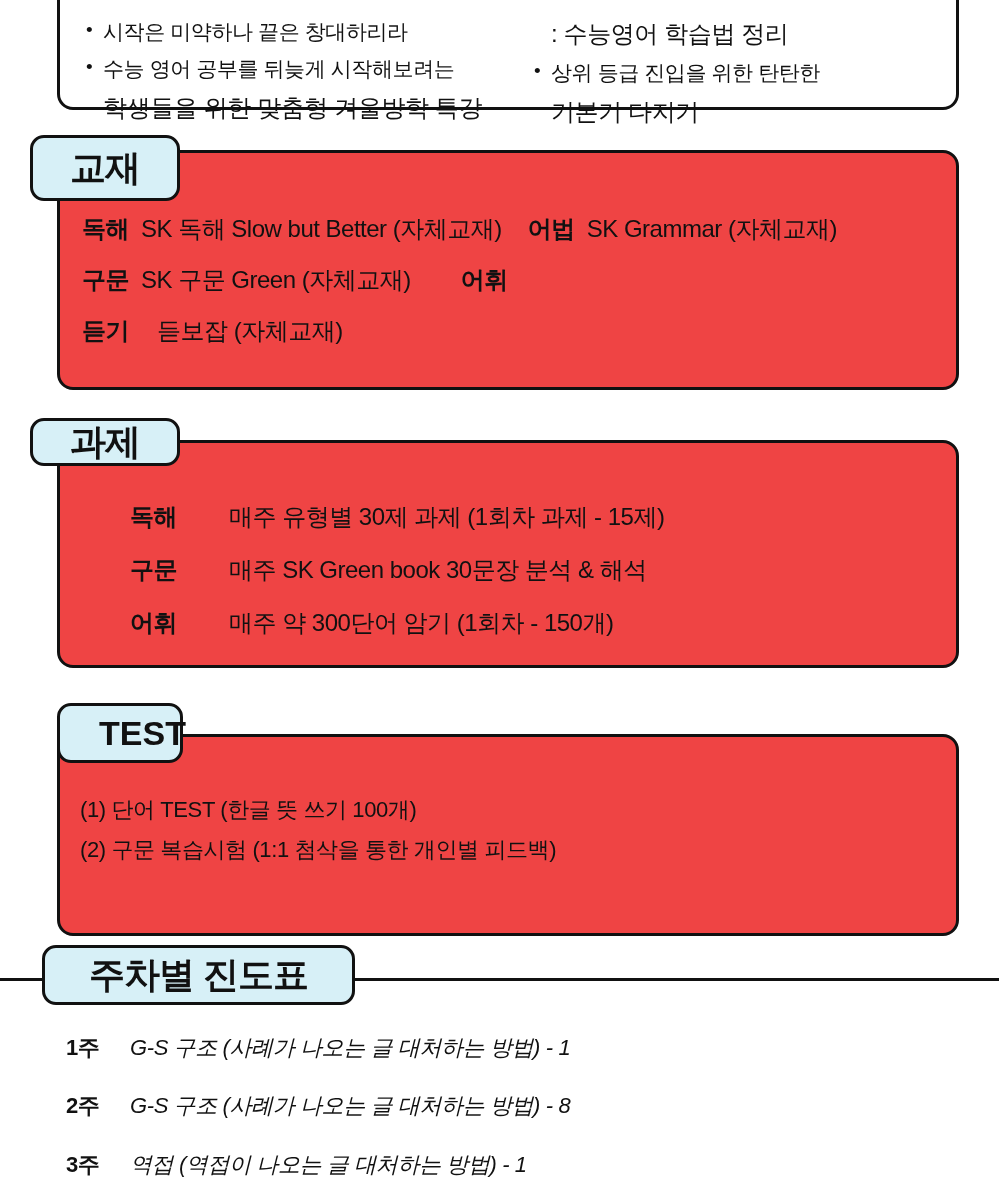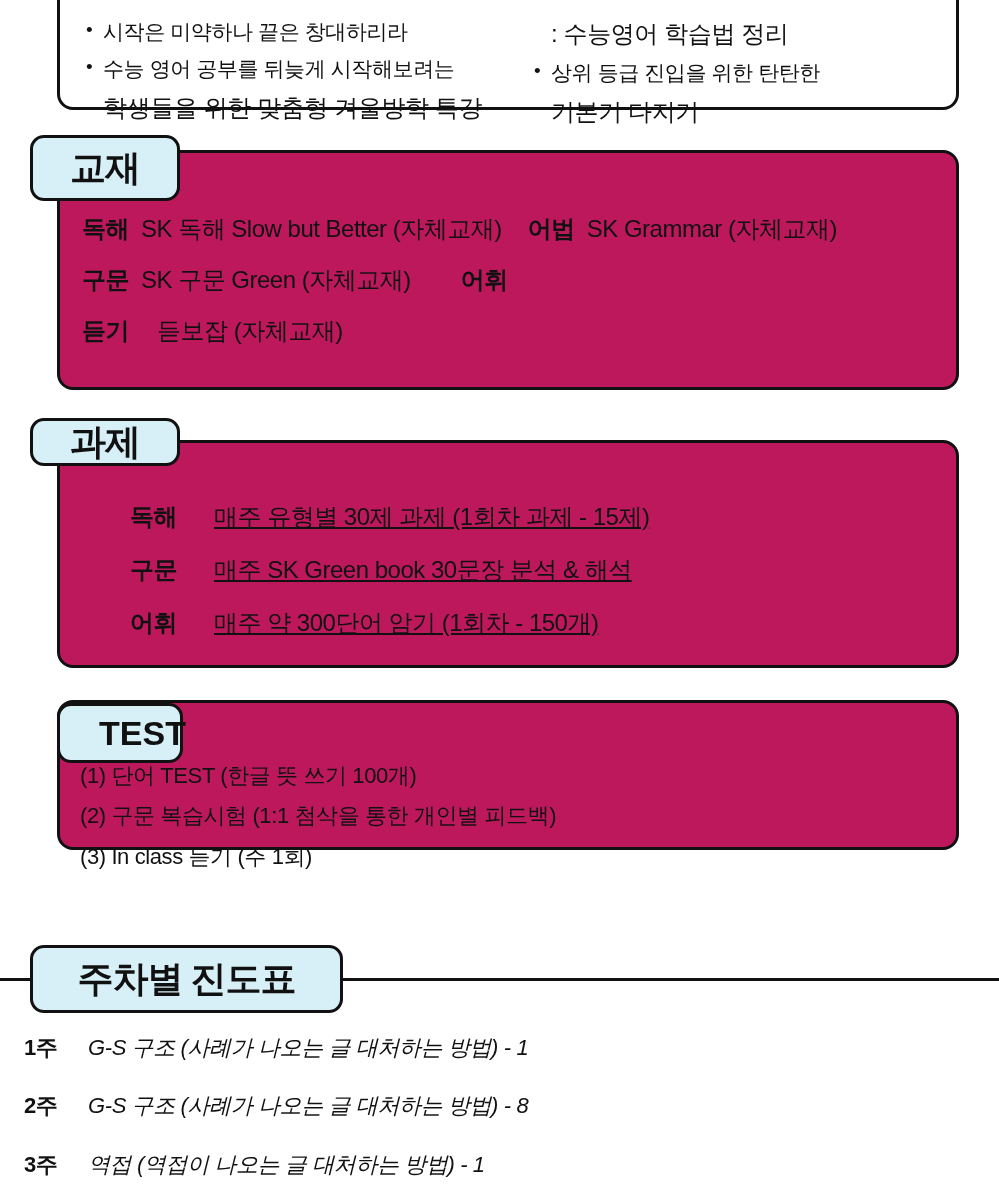--- a/index.html
+++ b/index.html
@@ -69,21 +69,21 @@
     letter-spacing: -0.4px;
     padding-left: 17px;
   }
   .card {
     position: absolute;
     left: 57px;
     width: 902px;
     border: 3px solid #111111;
     border-radius: 16px;
     box-sizing: border-box;
-    background: #be185d;
+    background: #ef4444;
   }
   .tab {
     position: absolute;
     background: #d7f0f7;
     border: 3px solid #111111;
     border-radius: 14px;
     box-sizing: border-box;
     display: flex;
     align-items: center;
     justify-content: center;
@@ -141,24 +141,24 @@
     align-items: baseline;
     font-size: 24px;
     line-height: 1.2;
     margin-bottom: 24px;
     letter-spacing: -0.5px;
   }
   .hw-label {
     font-weight: bold;
     flex: 0 0 62px;
   }
-  .hw-value { flex: 1 1 auto; margin-left: 22px; text-decoration: underline; }
-
-  
-  #card-test { top: 700px; height: 150px; }
+  .hw-value { flex: 1 1 auto; margin-left: 37px; }
+
+  
+  #card-test { top: 734px; height: 202px; }
   #tab-test {
     left: 57px; top: 703px;
     width: 126px; height: 60px;
   }
   .test-rows {
     position: absolute;
     left: 20px;
     top: 58px;
     right: 14px;
   }
@@ -172,40 +172,41 @@
   
   #sched-rule {
     position: absolute;
     left: 0;
     top: 978px;
     width: 999px;
     height: 3px;
     background: #111111;
   }
   #tab-schedule {
-    left: 30px; top: 945px;
-    width: 313px; height: 68px; font-family: Liberation Serif, serif;
+    left: 42px; top: 945px;
+    width: 313px; height: 60px;
   }
   .sched-rows {
     position: absolute;
     left: 24px;
     top: 1035px;
     width: 940px;
   }
   .sched-row {
     display: flex;
     align-items: baseline;
     font-size: 22px;
     line-height: 1.2;
     margin-bottom: 32px;
     letter-spacing: -0.4px;
   }
   .sched-week {
     font-weight: bold;
     flex: 0 0 54px;
+    margin-left: 42px;
   }
   .sched-text { flex: 1 1 auto; margin-left: 10px; font-style: italic; }
 </style>
 </head>
 <body>
 
 <div class="page">
 
   <div class="intro-card">
     <div class="intro-cols">
@@ -280,21 +281,20 @@
       </div>
 
     </div>
   </div>
   <div class="tab kr" id="tab-homework">과제</div>
 
   <div class="card" id="card-test">
     <div class="test-rows">
       <div class="test-row">(1) 단어 TEST (한글 뜻 쓰기 100개)</div>
       <div class="test-row">(2) 구문 복습시험 (1:1 첨삭을 통한 개인별 피드백)</div>
-      <div class="test-row">(3) In class 듣기 (주 1회)</div>
     </div>
   </div>
   <div class="tab en" id="tab-test">TEST</div>
 
   <div id="sched-rule"></div>
   <div class="tab kr" id="tab-schedule">주차별 진도표</div>
 
   <div class="sched-rows">
     <div class="sched-row">
       <span class="sched-week">1주</span>

